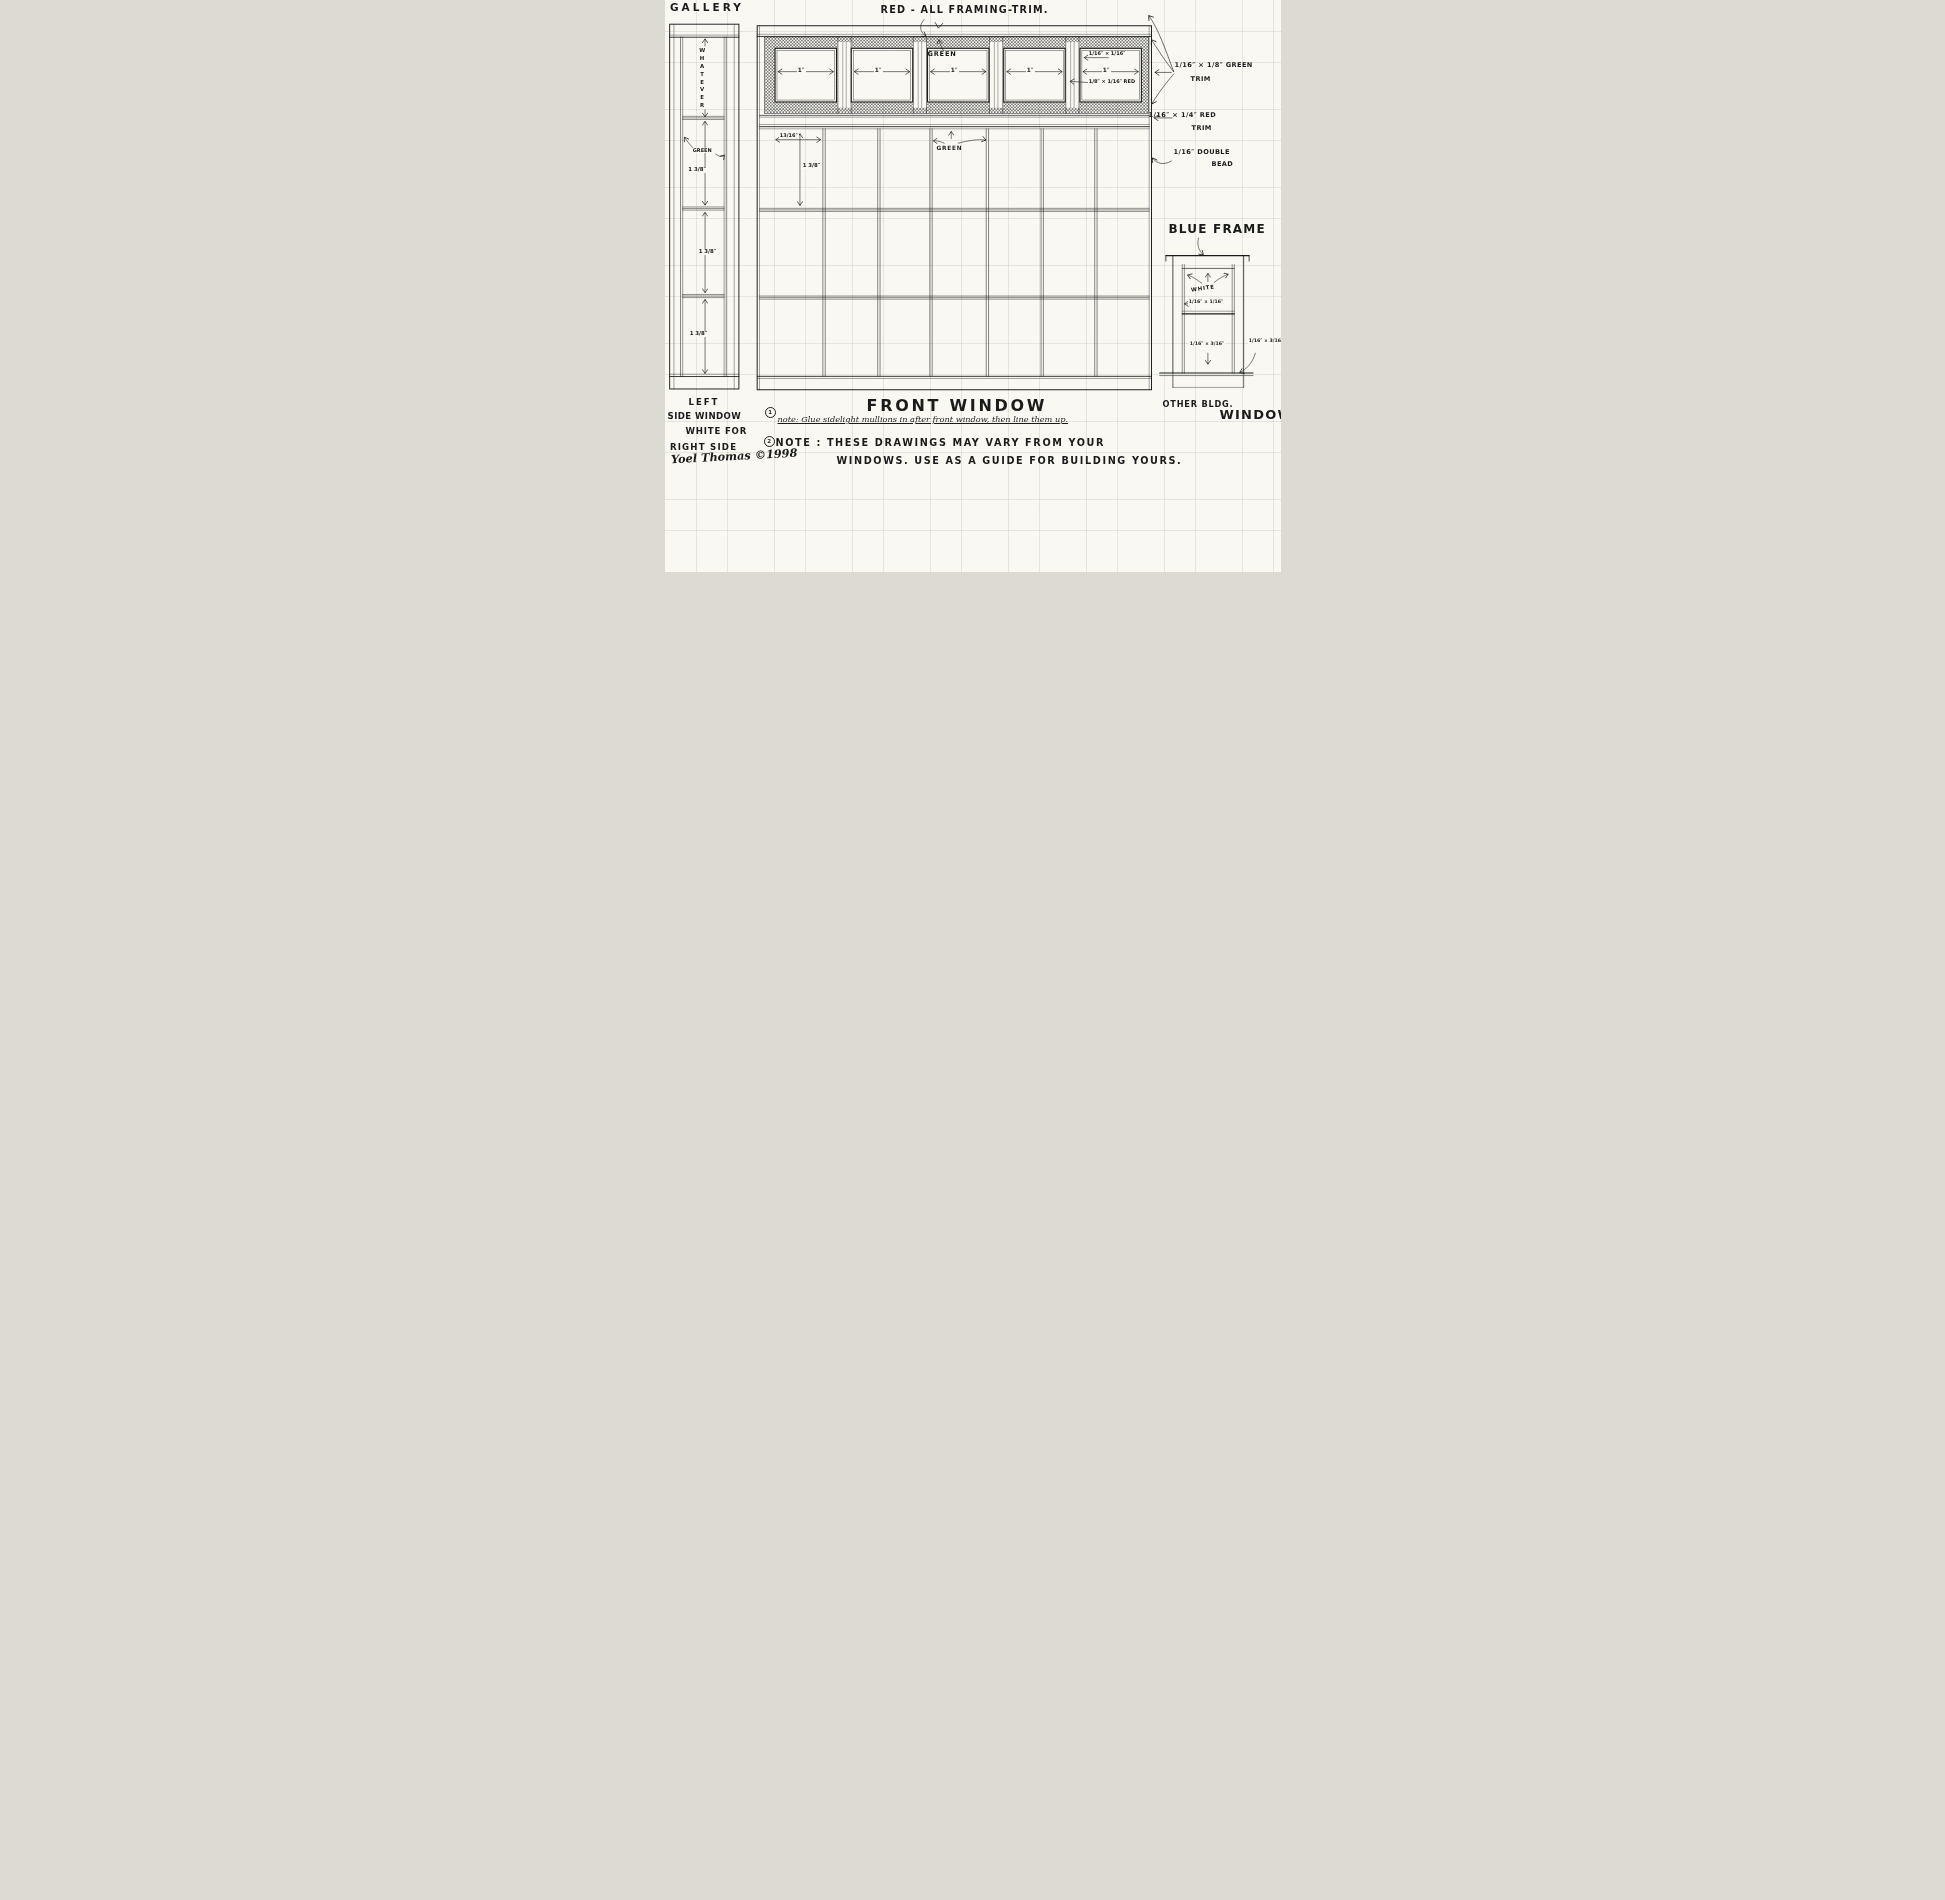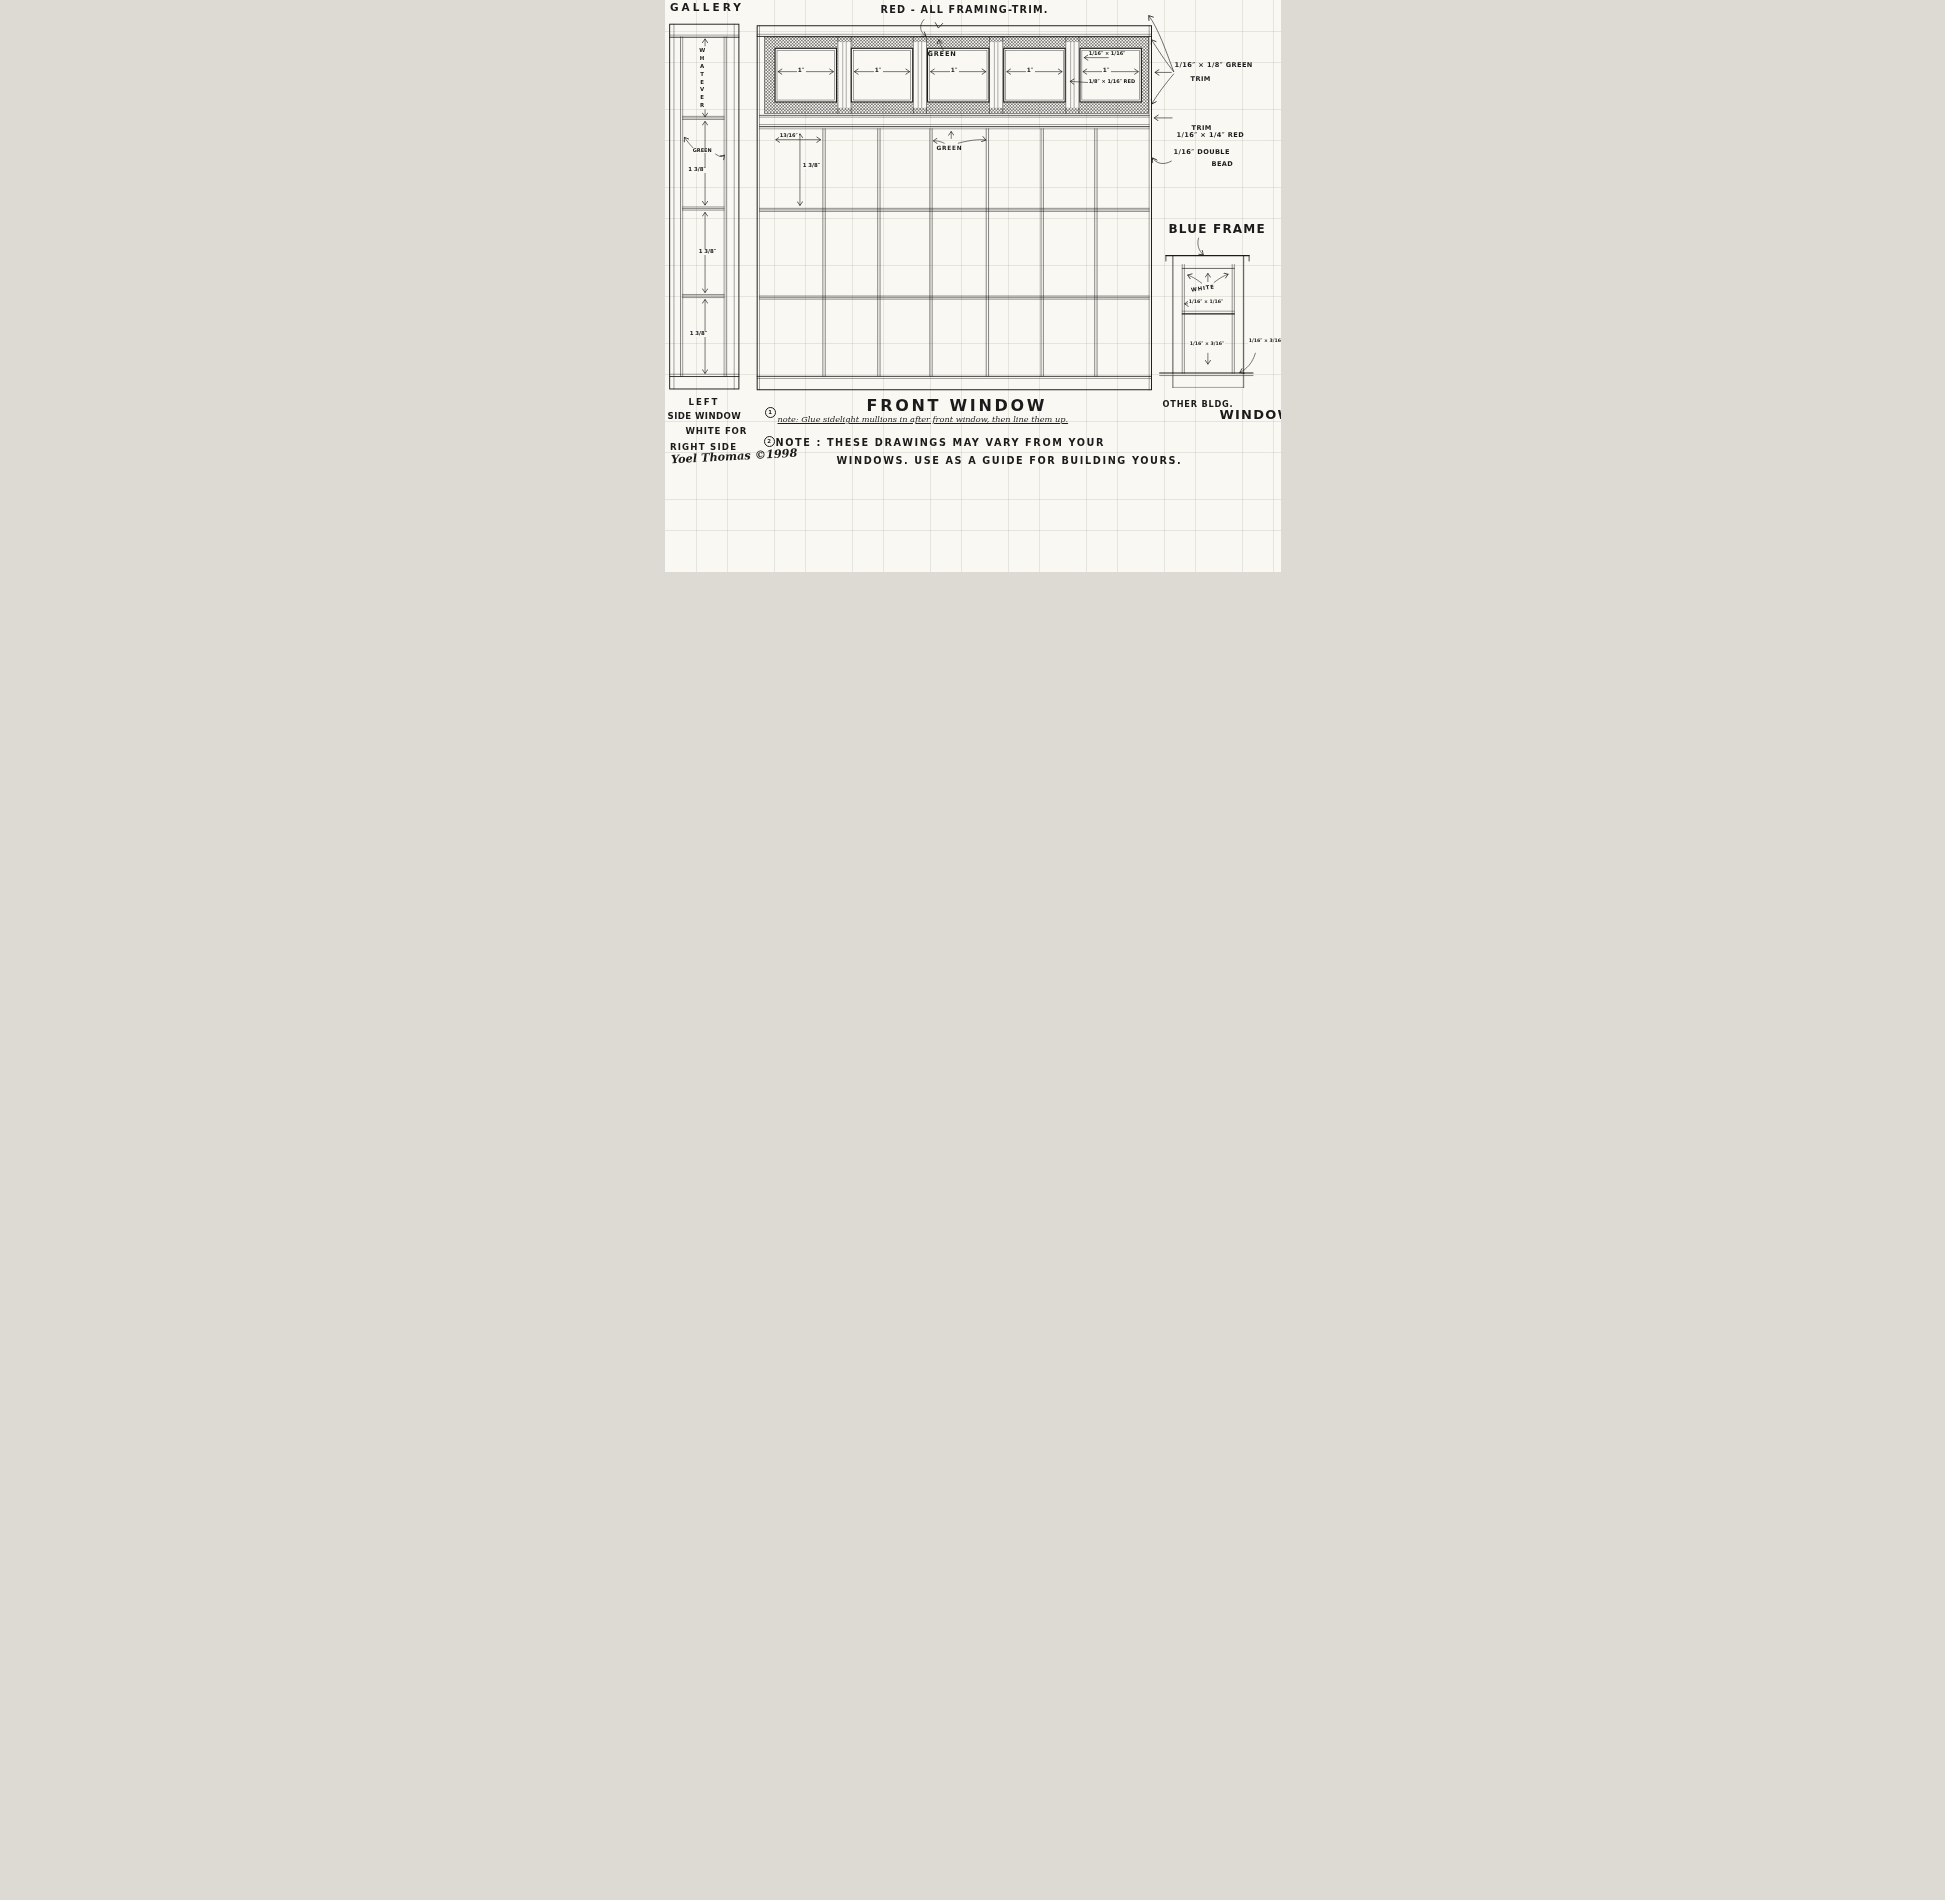--- a/index.html
+++ b/index.html
@@ -230,21 +230,21 @@
   <div class="lbl dim" style="left:437px;top:67px;font-size:5.8px;">1″</div>
   <div class="lbl dim" style="left:423px;top:51px;font-size:5px;">1/16″ × 1/16″</div>
   <div class="lbl dim" style="left:423px;top:79px;font-size:5px;">1/8″ × 1/16″ RED</div>
 
   <div class="lbl dim" style="left:114px;top:133px;font-size:5px;">13/16″</div>
   <div class="lbl dim" style="left:137px;top:163px;font-size:5.4px;">1 3/8″</div>
   <div class="lbl hand" style="left:272px;top:145px;font-size:5.8px;letter-spacing:0.8px;">GREEN</div>
 
   <div class="lbl ann" style="left:510px;top:62px;">1/16″ × 1/8″ GREEN</div>
   <div class="lbl ann" style="left:526px;top:76px;">TRIM</div>
-  <div class="lbl ann" style="left:512px;top:112px;margin-top:20px;">1/16″ × 1/4″ RED</div>
+  <div class="lbl ann" style="left:484px;top:112px;">1/16″ × 1/4″ RED</div>
   <div class="lbl ann" style="left:527px;top:125px;">TRIM</div>
   <div class="lbl ann" style="left:509px;top:149px;">1/16″ DOUBLE</div>
   <div class="lbl ann" style="left:527px;top:161px;margin-left:20px;">BEAD</div>
 
   <div class="lbl hand" style="left:504px;top:223px;font-size:12px;letter-spacing:1.2px;">BLUE FRAME</div>
   <div class="lbl hand" style="left:526px;top:286px;font-size:5.4px;letter-spacing:0.8px;transform:rotate(-8deg);">WHITE</div>
   <div class="lbl dim" style="left:523px;top:300px;font-size:4.7px;">1/16″ × 1/16″</div>
   <div class="lbl dim" style="left:524px;top:342px;font-size:4.7px;">1/16″ × 3/16″</div>
   <div class="lbl dim" style="left:583px;top:339px;font-size:4.7px;">1/16″ × 3/16″</div>
   <div class="lbl hand" style="left:498px;top:400px;font-size:8.2px;letter-spacing:0.8px;">OTHER BLDG.</div>

